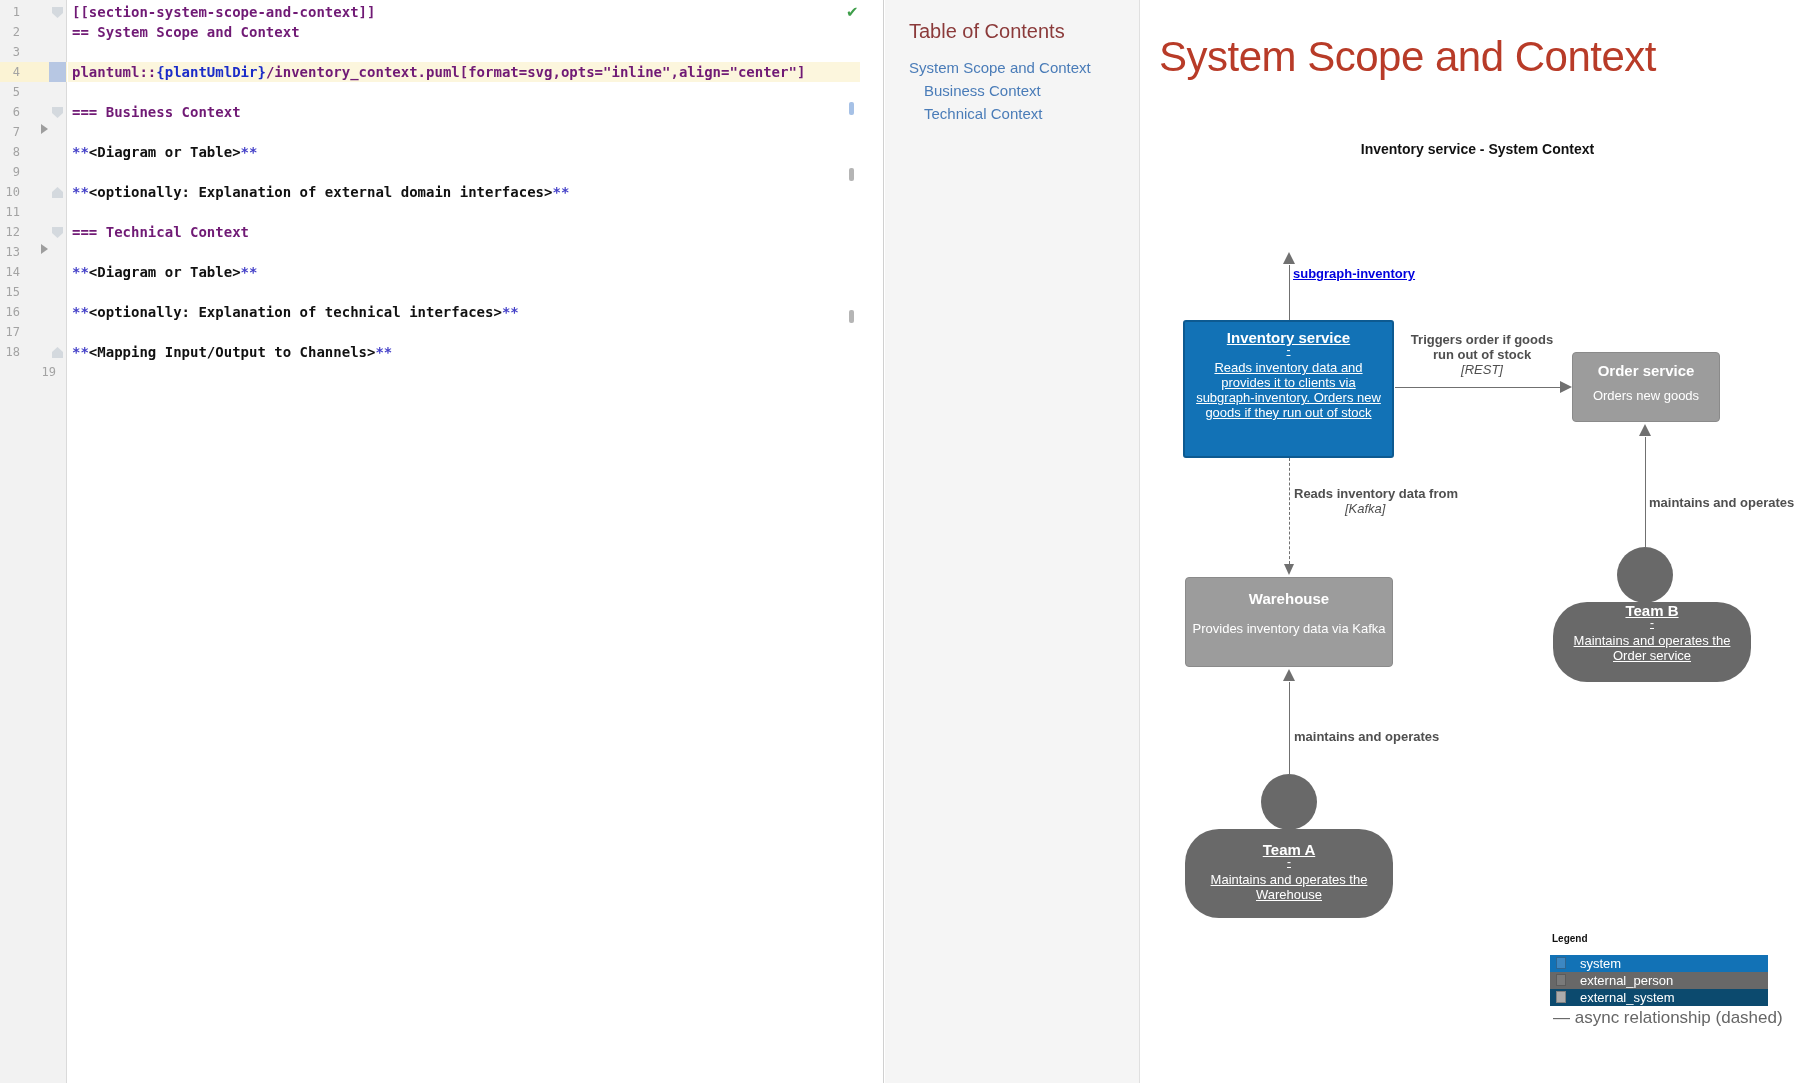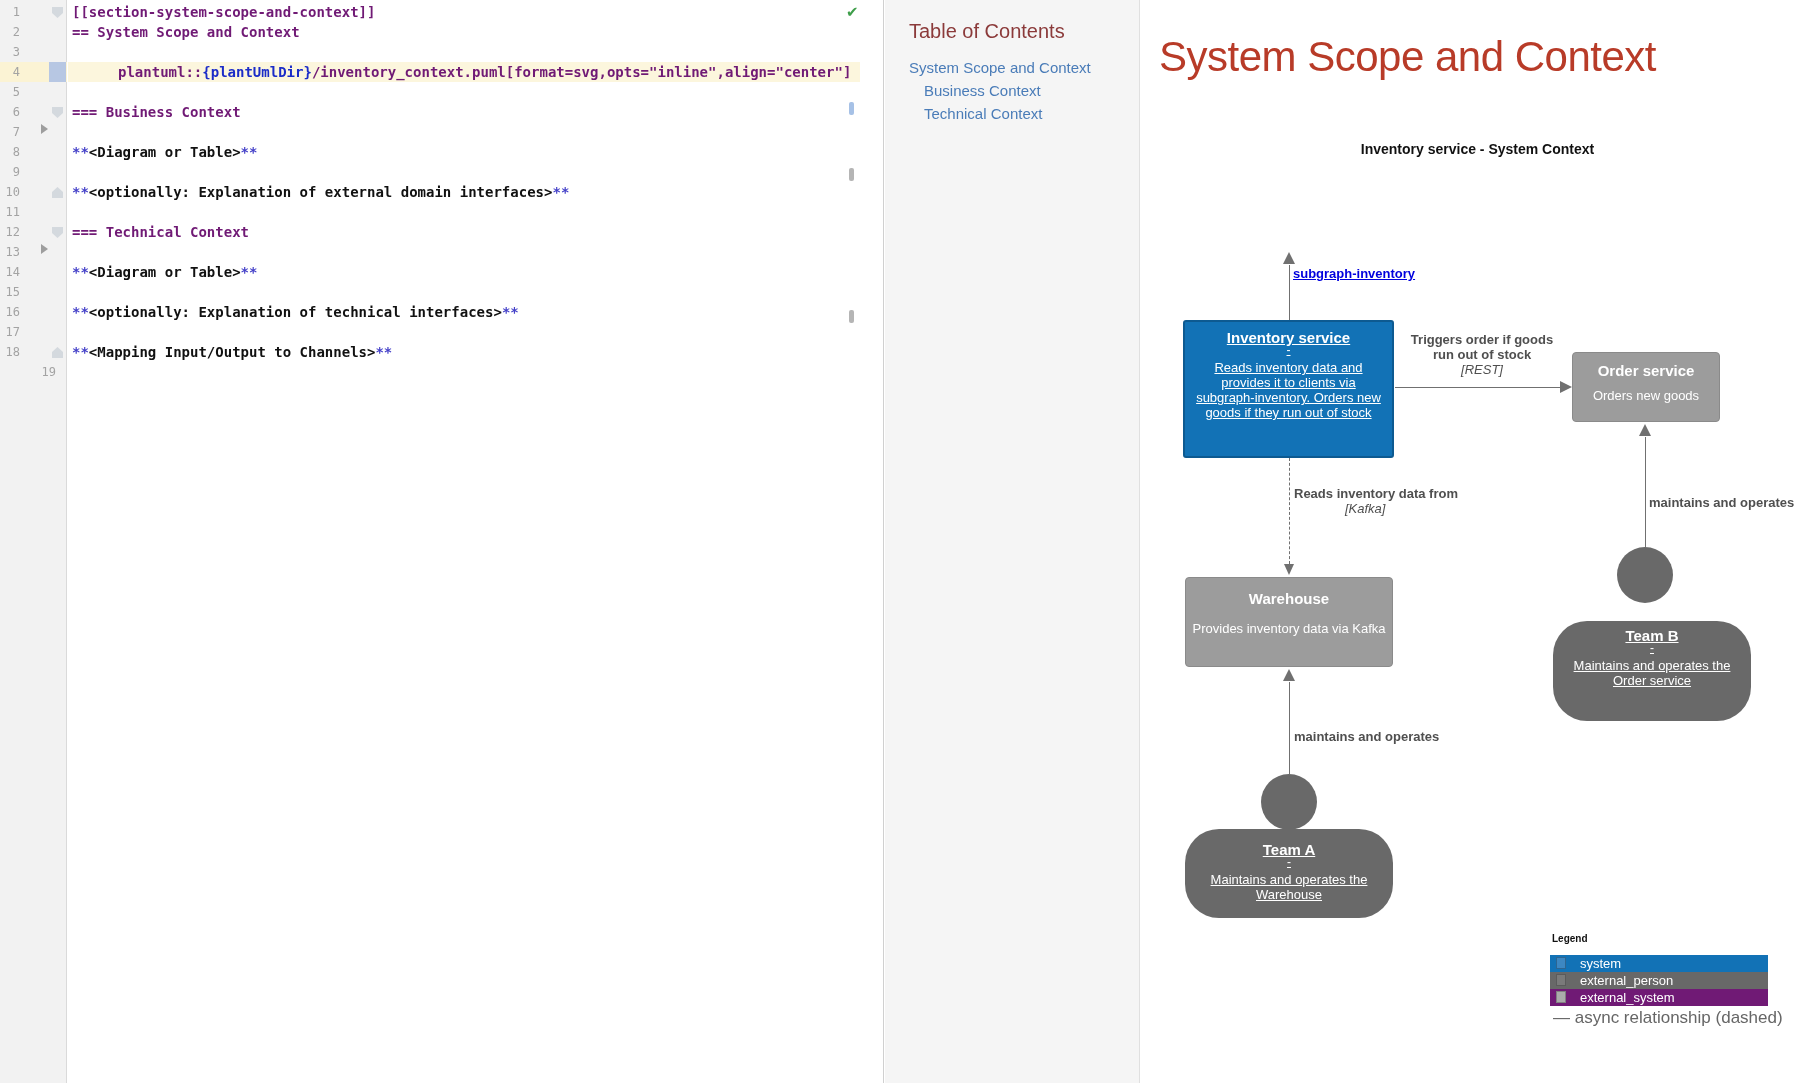--- a/index.html
+++ b/index.html
@@ -123,21 +123,21 @@
         <div class="run-tri" style="top: 124px;"></div>
         <div class="fold fold-up" style="top: 187px;"></div>
         <div class="fold fold-down" style="top: 227px;"></div>
         <div class="run-tri" style="top: 244px;"></div>
         <div class="fold fold-up" style="top: 347px;"></div>
       </div>
     <div id="code-lines">
         <div class="code-line" style="top: 2px;"><span class="c-nav">[[section-system-scope-and-context]]</span></div>
         <div class="code-line" style="top: 22px;"><span class="c-nav">== System Scope and Context</span></div>
         <div class="code-line" style="top: 42px;"></div>
-        <div class="code-line" style="top: 62px; margin-left: 46px;"><span class="c-nav">plantuml::</span><span class="c-var">{plantUmlDir}</span><span class="c-nav">/inventory_context.puml[format=svg,opts="inline",align="center"]</span></div>
+        <div class="code-line" style="top: 62px;"><span class="c-nav">plantuml::</span><span class="c-var">{plantUmlDir}</span><span class="c-nav">/inventory_context.puml[format=svg,opts="inline",align="center"]</span></div>
         <div class="code-line" style="top: 82px;"></div>
         <div class="code-line" style="top: 102px;"><span class="c-nav">=== Business Context</span></div>
         <div class="code-line" style="top: 122px;"></div>
         <div class="code-line" style="top: 142px;"><span class="c-star">**</span><span class="c-b">&lt;Diagram or Table&gt;</span><span class="c-star">**</span></div>
         <div class="code-line" style="top: 162px;"></div>
         <div class="code-line" style="top: 182px;"><span class="c-star">**</span><span class="c-b">&lt;optionally: Explanation of external domain interfaces&gt;</span><span class="c-star">**</span></div>
         <div class="code-line" style="top: 202px;"></div>
         <div class="code-line" style="top: 222px;"><span class="c-nav">=== Technical Context</span></div>
         <div class="code-line" style="top: 242px;"></div>
         <div class="code-line" style="top: 262px;"><span class="c-star">**</span><span class="c-b">&lt;Diagram or Table&gt;</span><span class="c-star">**</span></div>
@@ -196,39 +196,39 @@
     <div class="node extbox" style="left:44px; top:577px; width:208px; height:90px; padding-top:12px;">
       <div class="n-title">Warehouse</div>
       <div class="n-desc" style="margin-top:14px">Provides inventory data via Kafka</div>
     </div>
 
     <div class="tri-up" style="left:498px; top:424px;"></div>
     <div class="vline" style="left:504px; top:437px; height:110px;"></div>
     <div class="elabel" style="left:508px; top:495px;">maintains and operates</div>
 
     <div class="person-head" style="left:476px; top:547px;"></div>
-    <div class="node person-body" style="left:412px; top:602px; width:198px; height:100px; padding-top:6px;margin-top:19px;">
+    <div class="node person-body" style="left:412px; top:602px; width:198px; height:80px; padding-top:0;">
       <div class="n-title u">Team B</div>
       <div class="n-dash u">-</div>
       <div class="n-desc u" style="margin-top:5px">Maintains and operates the Order service</div>
     </div>
 
     <div class="tri-up" style="left:142px; top:669px;"></div>
     <div class="vline" style="left:148px; top:682px; height:92px;"></div>
     <div class="elabel" style="left:153px; top:729px;">maintains and operates</div>
 
     <div class="person-head" style="left:120px; top:774px;"></div>
     <div class="node person-body" style="left:44px; top:829px; width:208px; height:89px; padding-top:12px;">
       <div class="n-title u">Team A</div>
       <div class="n-dash u">-</div>
       <div class="n-desc u" style="margin-top:5px">Maintains and operates the Warehouse</div>
     </div>
 
     <div class="legend-title">Legend</div>
     <div class="legend-box" id="legend-box">
         <div class="legend-row" style="background: rgb(18, 114, 182);"><span class="legend-swatch" style="background: rgb(61, 135, 194);"></span><span>system</span></div>
         <div class="legend-row" style="background: rgb(104, 104, 104);"><span class="legend-swatch" style="background: rgb(122, 122, 122);"></span><span>external_person</span></div>
-        <div class="legend-row" style="background: #701a75;"><span class="legend-swatch" style="background: rgb(171, 171, 171);"></span><span>external_system</span></div>
+        <div class="legend-row" style="background: #0c4a6e;"><span class="legend-swatch" style="background: rgb(171, 171, 171);"></span><span>external_system</span></div>
       </div>
     <div class="legend-async">—  async relationship (dashed)</div>
 
   </div>
 </div>
 
 </body></html>

